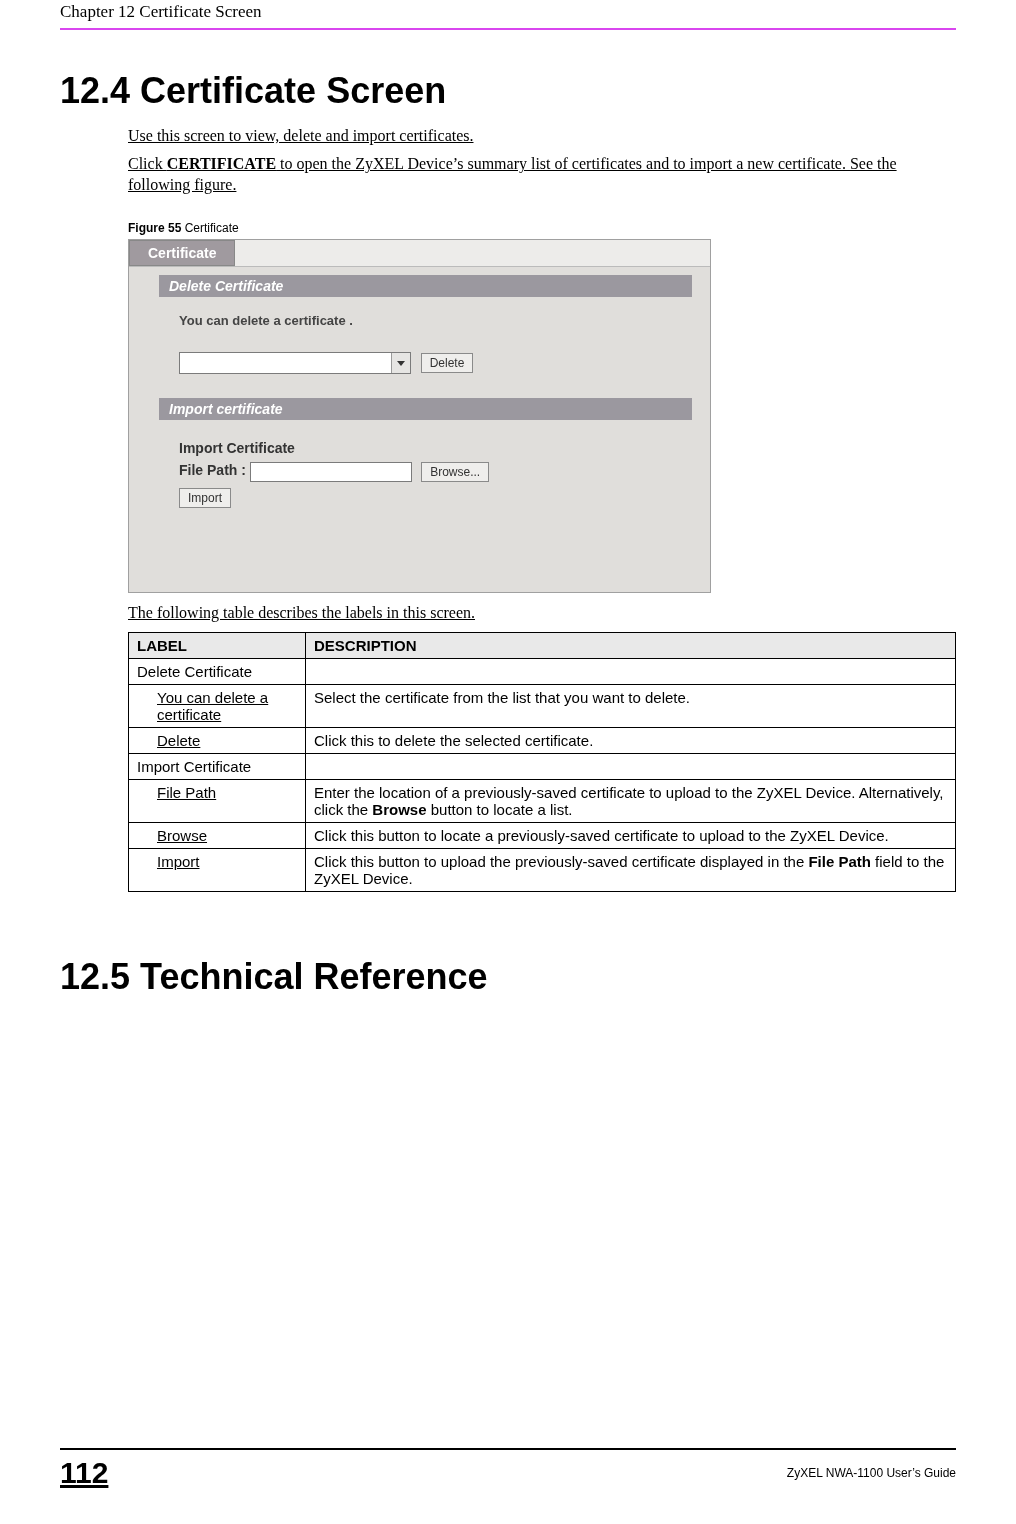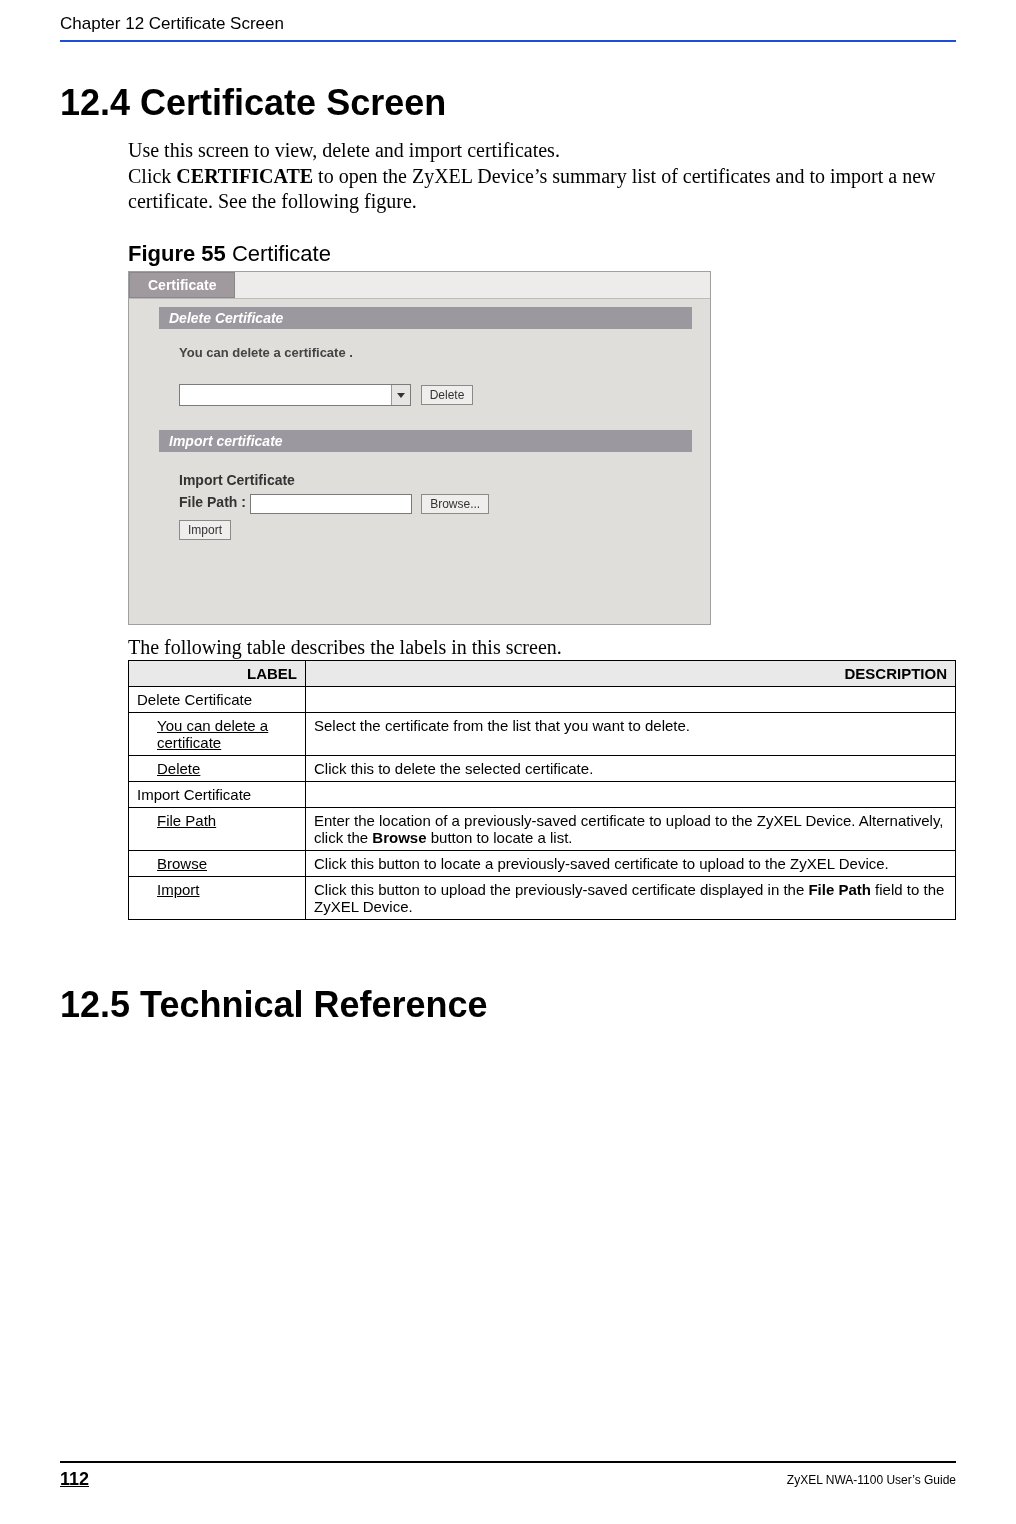--- a/index.html
+++ b/index.html
@@ -14,45 +14,46 @@
     width: 1016px;
     height: 1524px;
     box-sizing: border-box;
     padding: 0 60px 0 60px;
     position: relative;
   }
   .running-header {
     display: flex;
     justify-content: space-between;
     align-items: flex-end;
-    font-family: Liberation Sans, sans-serif;
+    font-family: Liberation Serif, serif;
     font-size: 17px;
-    padding-top: 14px;
+    padding-top: 2px;
     padding-bottom: 6px;
-    border-bottom: 2px solid #1d4ed8;
+    border-bottom: 2px solid #d946ef;
   }
   .body-indent {
     margin-left: 68px;
   }
   .h2 {
     font-family: Arial, Helvetica, sans-serif;
     font-weight: bold;
     font-size: 36px;
     margin-top: 40px;
     margin-bottom: 14px;
   }
   .para {
-    font-size: 20px;
+    font-size: 16px;
     line-height: 1.28;
-    margin: 0 0;
+    margin: 8px 0;
+    text-decoration: underline;
   }
   .bold { font-weight: bold; }
   .fig-caption, .tbl-caption {
     font-family: Arial, Helvetica, sans-serif;
-    font-size: 22px;
+    font-size: 12px;
     margin-top: 26px;
     margin-bottom: 4px;
   }
   .fig-caption .fignum, .tbl-caption .tblnum { font-weight: bold; }
 
   
   .screenshot {
     width: 583px;
     height: 354px;
     border: 1px solid #a0a0a0;
@@ -158,41 +159,40 @@
   }
   table.desc th, table.desc td {
     border: 1px solid #000;
     padding: 4px 8px;
     text-align: left;
     vertical-align: top;
   }
   table.desc th {
     background: #e9e9e9;
     font-weight: bold;
-    text-align: right;
   }
   table.desc .indent-cell {
     padding-left: 28px;
     text-decoration: underline;
   }
 
   .footer {
     position: absolute;
     left: 60px;
     right: 60px;
     bottom: 34px;
     border-top: 2px solid #000;
     padding-top: 6px;
     display: flex;
     align-items: center;
     justify-content: space-between;
     font-family: Arial, Helvetica, sans-serif;
   }
   .footer .pagenum {
-    font-size: 18px;
+    font-size: 30px;
     font-weight: bold;
     text-decoration: underline;
   }
   .footer .guide {
     font-size: 12px;
   }
 </style>
 </head>
 <body>
 

